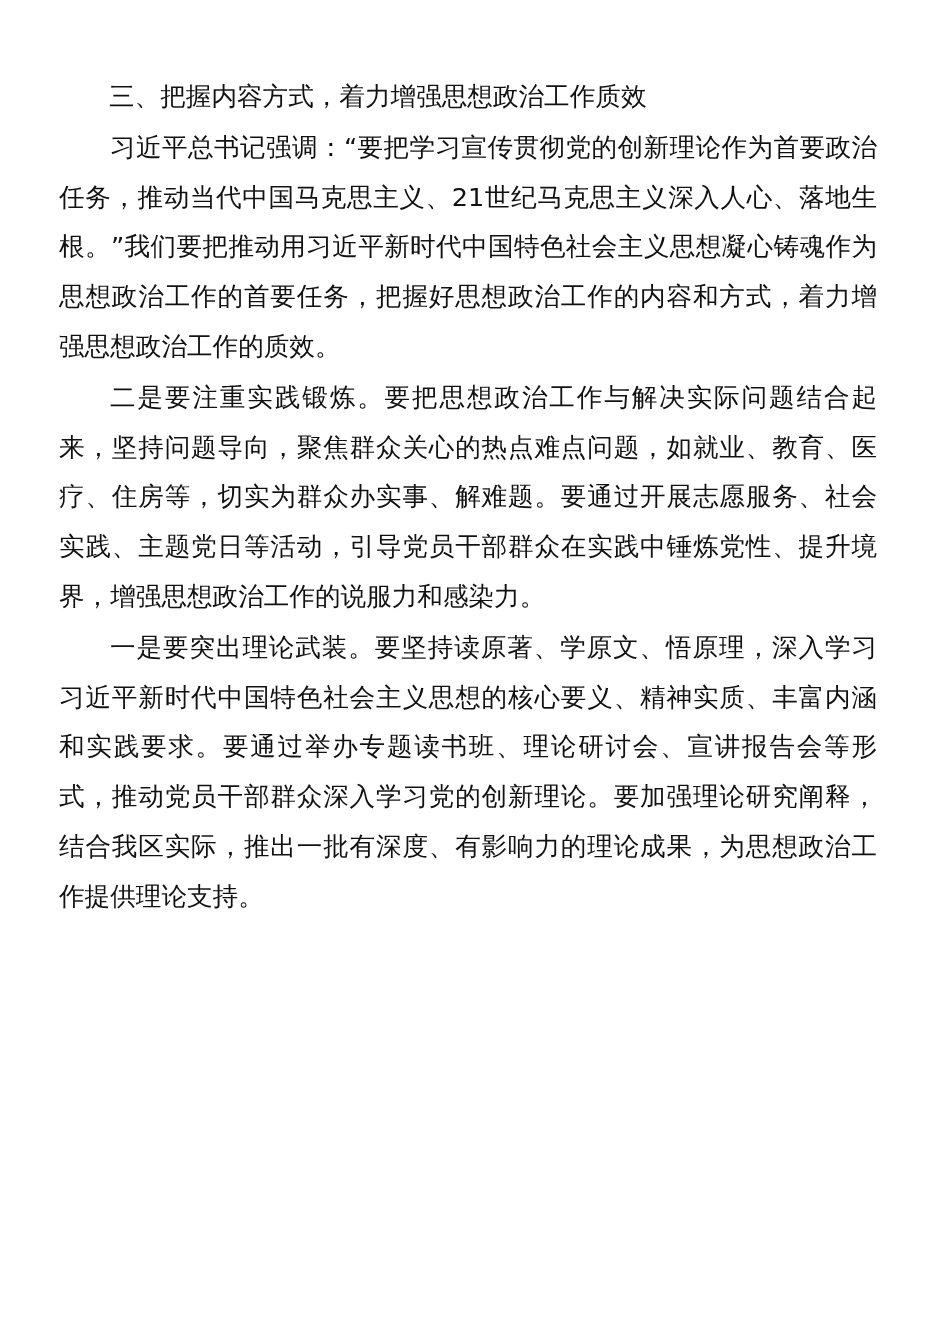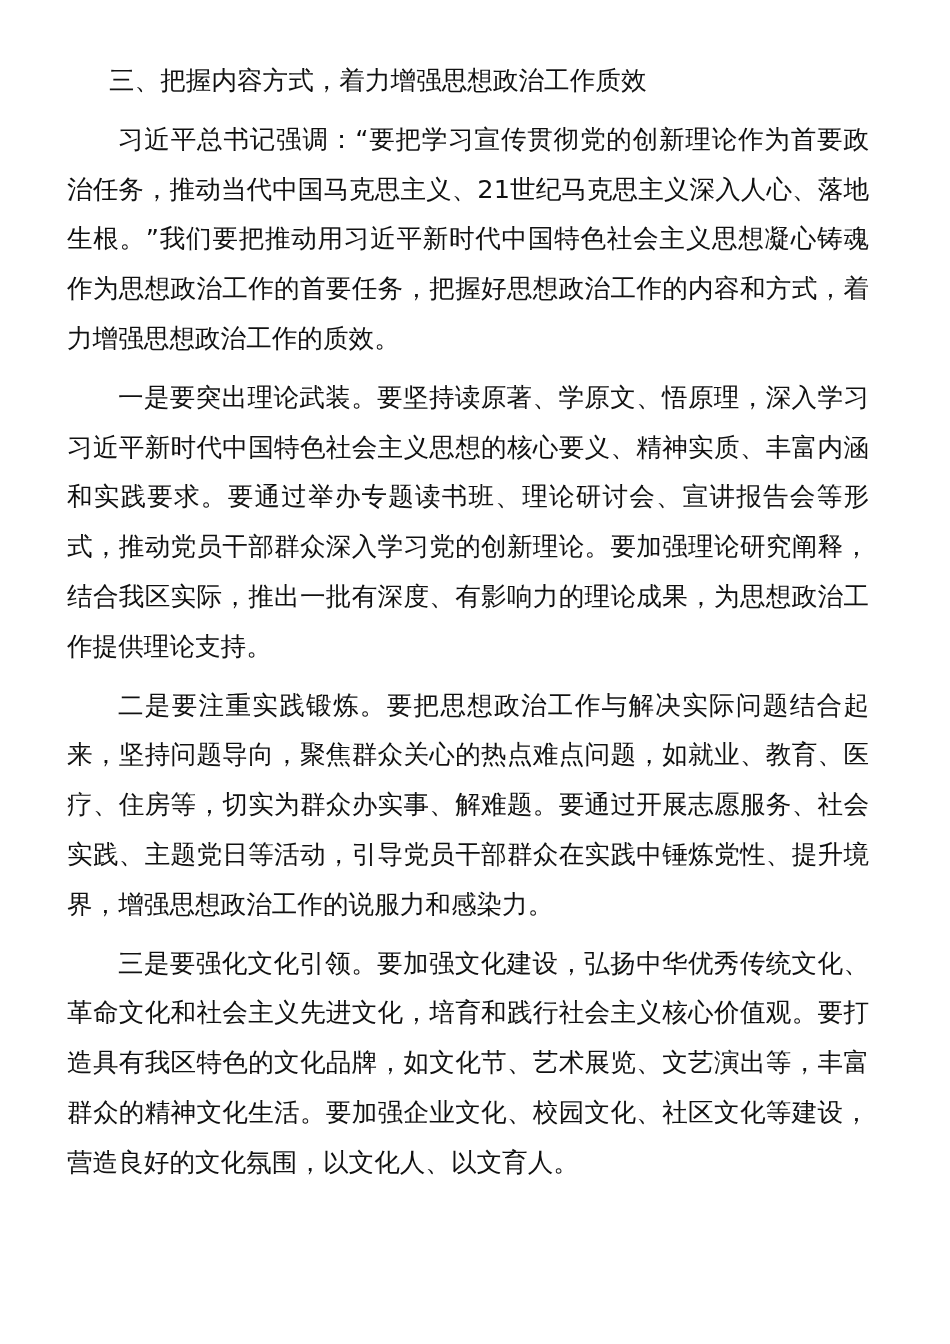--- a/index.html
+++ b/index.html
@@ -9,44 +9,43 @@
     }
     body {
       width: 950px;
       height: 1344px;
       overflow: hidden;
       position: relative;
     }
     .page {
       position: absolute;
       left: 58px;
-      top: 56px;
+      top: 72px;
       width: 820px;
       color: #111111;
       font-family: "DejaVu Sans", "Liberation Sans", sans-serif;
       font-size: 25.6px;
       line-height: 49.8px;
       letter-spacing: 0px;
     }
     .para {
-      margin: 9px;
+      margin: 1px;
       padding: 0;
       text-indent: 51px;
       text-align: justify;
       text-justify: inter-character;
     }
     .heading {
       margin: 0;
       padding: 0;
       text-indent: 51px;
       white-space: nowrap;
     }
   </style>
 </head>
 <body>
 
 <div class="page">
   <p class="heading">三、把握内容方式，着力增强思想政治工作质效</p>
   <p class="para">习近平总书记强调：“要把学习宣传贯彻党的创新理论作为首要政治任务，推动当代中国马克思主义、21世纪马克思主义深入人心、落地生根。”我们要把推动用习近平新时代中国特色社会主义思想凝心铸魂作为思想政治工作的首要任务，把握好思想政治工作的内容和方式，着力增强思想政治工作的质效。</p>
+  <p class="para">二是要注重实践锻炼。要把思想政治工作与解决实际问题结合起来，坚持问题导向，聚焦群众关心的热点难点问题，如就业、教育、医疗、住房等，切实为群众办实事、解难题。要通过开展志愿服务、社会实践、主题党日等活动，引导党员干部群众在实践中锤炼党性、提升境界，增强思想政治工作的说服力和感染力。</p>
   <p class="para">一是要突出理论武装。要坚持读原著、学原文、悟原理，深入学习习近平新时代中国特色社会主义思想的核心要义、精神实质、丰富内涵和实践要求。要通过举办专题读书班、理论研讨会、宣讲报告会等形式，推动党员干部群众深入学习党的创新理论。要加强理论研究阐释，结合我区实际，推出一批有深度、有影响力的理论成果，为思想政治工作提供理论支持。</p>
-  <p class="para">二是要注重实践锻炼。要把思想政治工作与解决实际问题结合起来，坚持问题导向，聚焦群众关心的热点难点问题，如就业、教育、医疗、住房等，切实为群众办实事、解难题。要通过开展志愿服务、社会实践、主题党日等活动，引导党员干部群众在实践中锤炼党性、提升境界，增强思想政治工作的说服力和感染力。</p>
-  <p class="para">三是要强化文化引领。要加强文化建设，弘扬中华优秀传统文化、革命文化和社会主义先进文化，培育和践行社会主义核心价值观。要打造具有我区特色的文化品牌，如文化节、艺术展览、文艺演出等，丰富群众的精神文化生活。要加强企业文化、校园文化、社区文化等建设，营造良好的文化氛围，以文化人、以文育人。</p>
 </div>
 
 </body></html>

